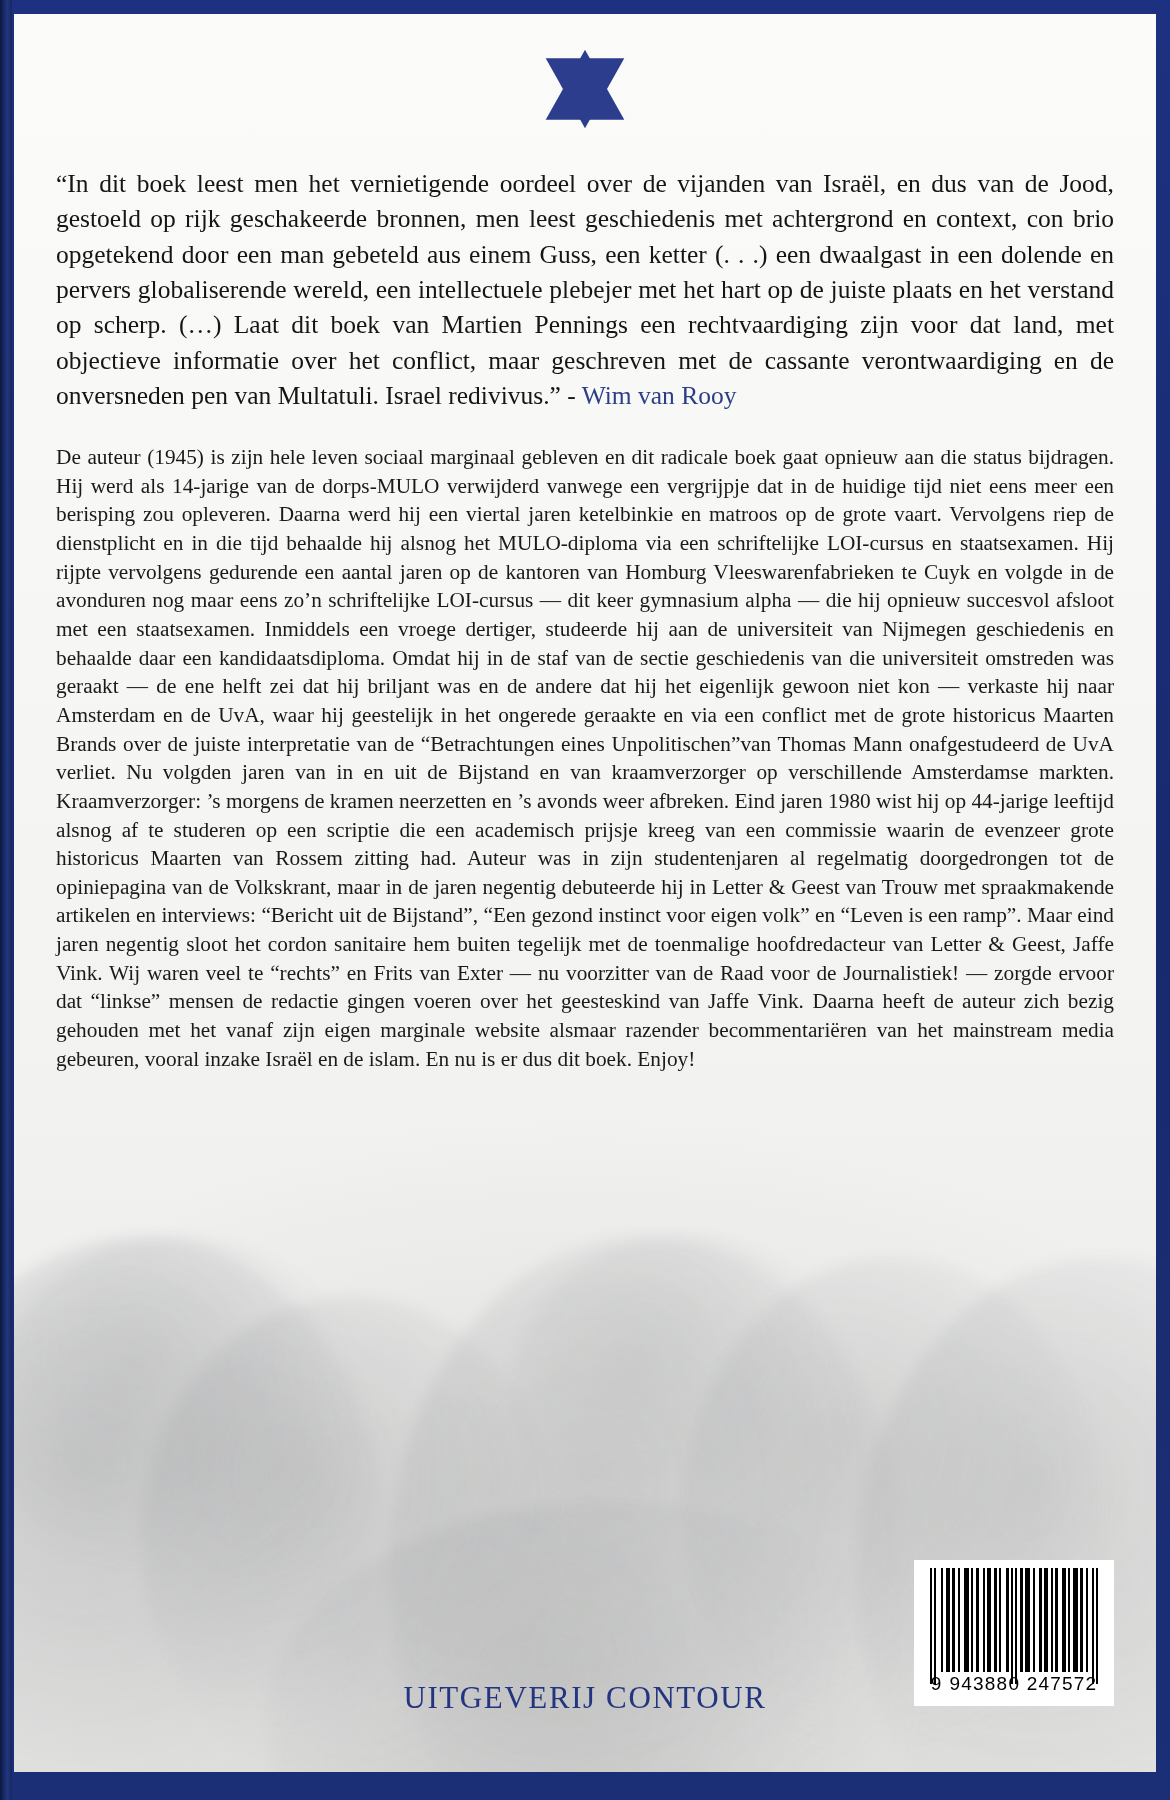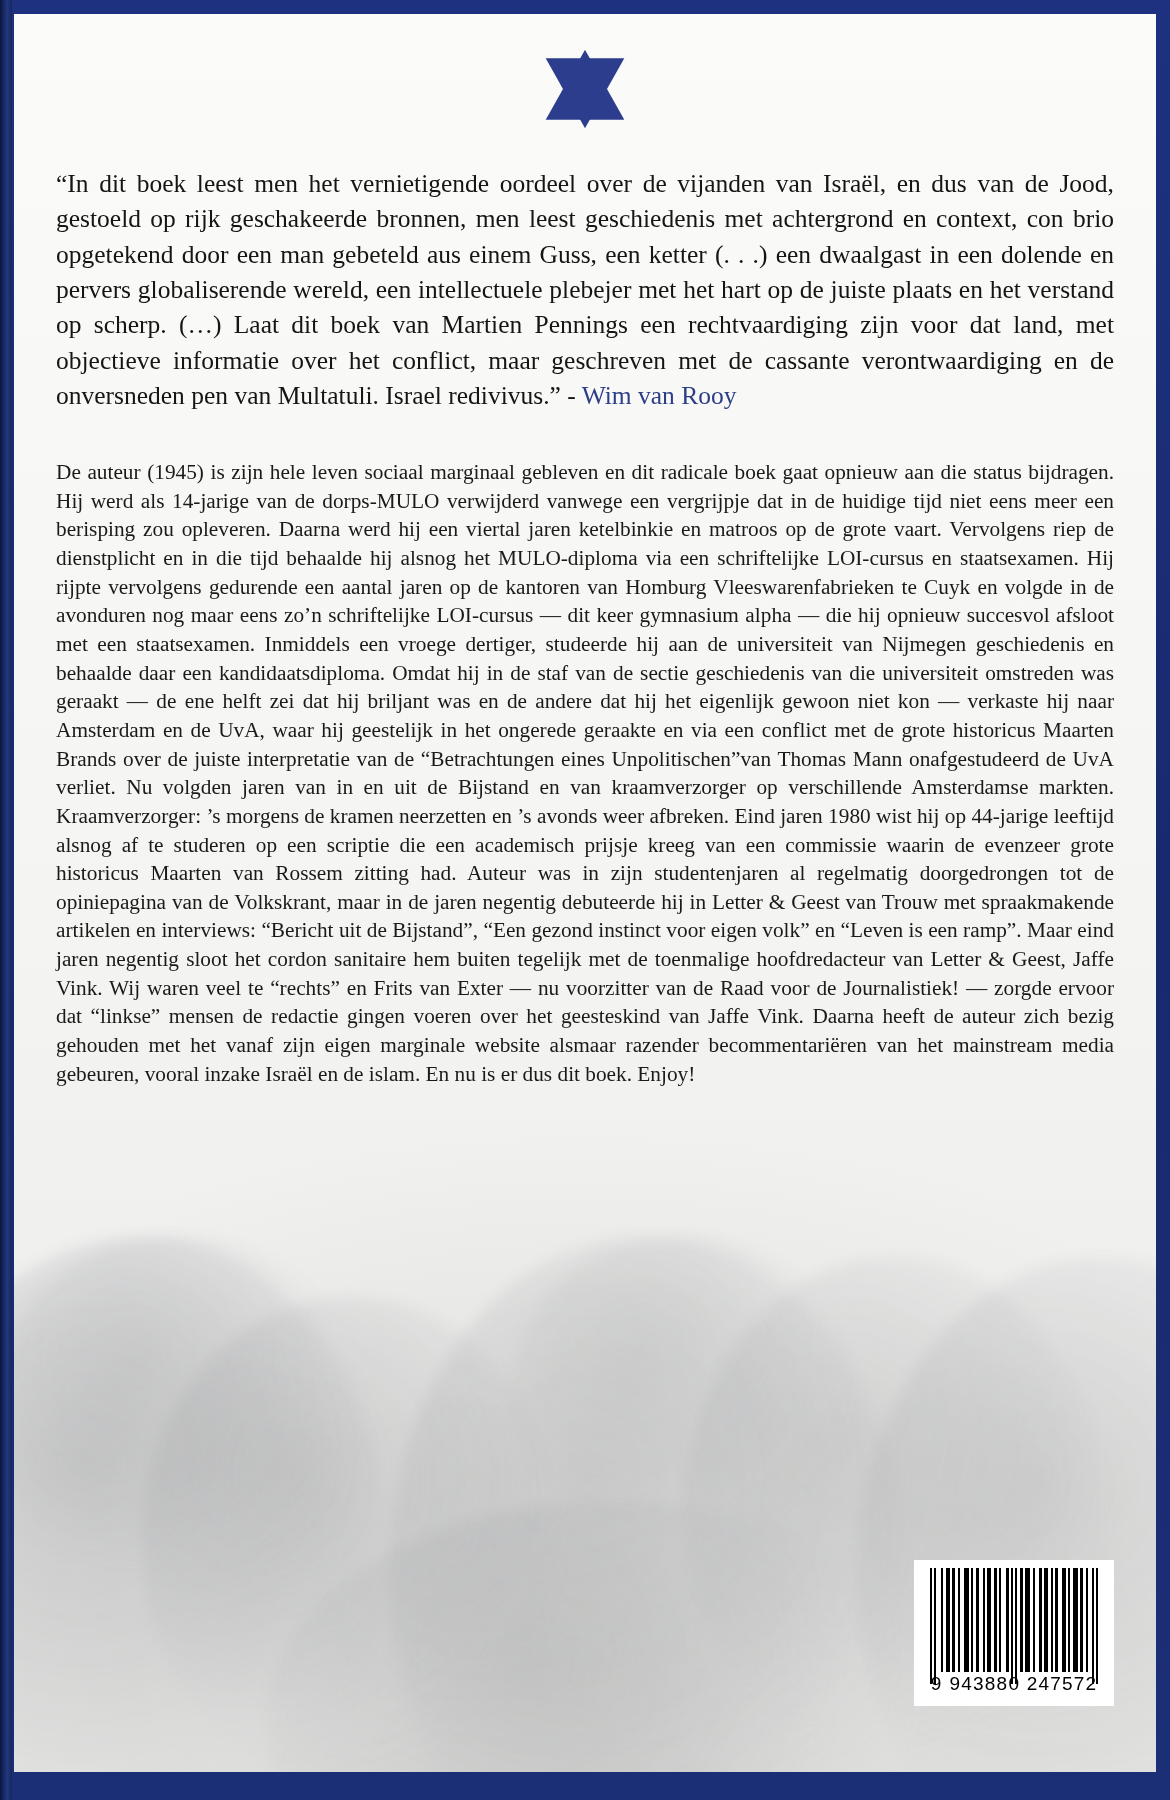--- a/index.html
+++ b/index.html
@@ -101,21 +101,21 @@
     text-justify: inter-word;
     hyphens: none;
   }
   .quote .attrib {
     color: #2c3f86;
     margin-top: 8px;
   }
 
   
   .bio {
-    margin: 45px 0 0 0;
+    margin: 30px 0 0 0;
     font-size: 21.3px;
     line-height: 1.345;
     color: #1a1a1a;
     text-align: justify;
     text-justify: inter-word;
     hyphens: none;
   }
 
   
   .footer {
@@ -208,20 +208,21 @@
       </div>
 
       <p class="quote"><span>“In dit boek leest men het vernietigende oordeel over de vijanden van Israël, en dus van de Jood, gestoeld op rijk geschakeerde bronnen, men leest geschiedenis met achtergrond en context, con brio opgetekend door een man gebeteld aus einem Guss, een ketter (. . .) een dwaalgast in een dolende en pervers globaliserende wereld, een intellectuele plebejer met het hart op de juiste plaats en het verstand op scherp. (…) Laat dit boek van Martien Pennings een rechtvaardiging zijn voor dat land, met objectieve informatie over het conflict, maar geschreven met de cassante verontwaardiging en de onversneden pen van Multatuli. Israel redivivus.” - </span><span class="attrib">Wim van Rooy</span></p>
 
       <p class="bio">De auteur (1945) is zijn hele leven sociaal marginaal gebleven en dit radicale boek gaat opnieuw aan die status bijdragen. Hij werd als 14-jarige van de dorps-MULO verwijderd vanwege een vergrijpje dat in de huidige tijd niet eens meer een berisping zou opleveren. Daarna werd hij een viertal jaren ketelbinkie en matroos op de grote vaart. Vervolgens riep de dienstplicht en in die tijd behaalde hij alsnog het MULO-diploma via een schriftelijke LOI-cursus en staatsexamen. Hij rijpte vervolgens gedurende een aantal jaren  op de kantoren van Homburg Vleeswarenfabrieken te Cuyk en volgde in de avonduren nog maar eens zo’n schriftelijke LOI-cursus — dit keer gymnasium alpha — die hij opnieuw succesvol afsloot met een staatsexamen. Inmiddels een vroege dertiger, studeerde hij aan de universiteit van Nijmegen geschiedenis en behaalde daar een kandidaatsdiploma. Omdat hij in de staf van de sectie geschiedenis van die universiteit omstreden was geraakt — de ene helft zei dat hij briljant was en de andere dat hij het eigenlijk gewoon niet kon — verkaste hij naar Amsterdam en de UvA, waar hij geestelijk in het ongerede geraakte en via een conflict met de grote historicus Maarten Brands over de juiste interpretatie van de “Betrachtungen eines Unpolitischen”van Thomas Mann onafgestudeerd de UvA verliet. Nu volgden jaren van in en uit de Bijstand en van kraamverzorger op verschillende Amsterdamse markten. Kraamverzorger: ’s morgens de kramen neerzetten en ’s avonds weer afbreken. Eind jaren 1980 wist hij op 44-jarige leeftijd alsnog af te studeren op een scriptie die een academisch prijsje kreeg van een commissie waarin de evenzeer grote historicus Maarten van Rossem zitting had. Auteur was in zijn studentenjaren al regelmatig doorgedrongen tot de opiniepagina van de Volkskrant, maar in de jaren negentig debuteerde hij in Letter &amp; Geest van Trouw met spraakmakende artikelen en interviews: “Bericht uit de Bijstand”, “Een gezond instinct voor eigen volk” en “Leven is een ramp”. Maar eind jaren negentig sloot het cordon sanitaire hem buiten tegelijk met de toenmalige hoofdredacteur van Letter &amp; Geest, Jaffe Vink. Wij waren veel te “rechts” en Frits van Exter — nu voorzitter van de Raad voor de Journalistiek! — zorgde ervoor dat “linkse” mensen de redactie gingen voeren over het geesteskind van Jaffe Vink. Daarna heeft de auteur zich bezig gehouden met het vanaf zijn eigen marginale website alsmaar razender becommentariëren van het mainstream media gebeuren, vooral inzake Israël en de islam. En nu is er dus dit boek. Enjoy!</p>
 
     </div>
 
     <div class="footer">
 
+      <div class="publisher">UITGEVERIJ CONTOUR</div>
 
       <div class="barcode-box">
         <div class="bars">
           <span class="tall" style="width:2px"></span>
             <span class="g" style="width:2px"></span>
             <span class="tall" style="width:2px"></span>
           <span class="g" style="width:5px"></span>
           <span style="width:2px"></span>
             <span class="g" style="width:3px"></span>
             <span style="width:4px"></span>

